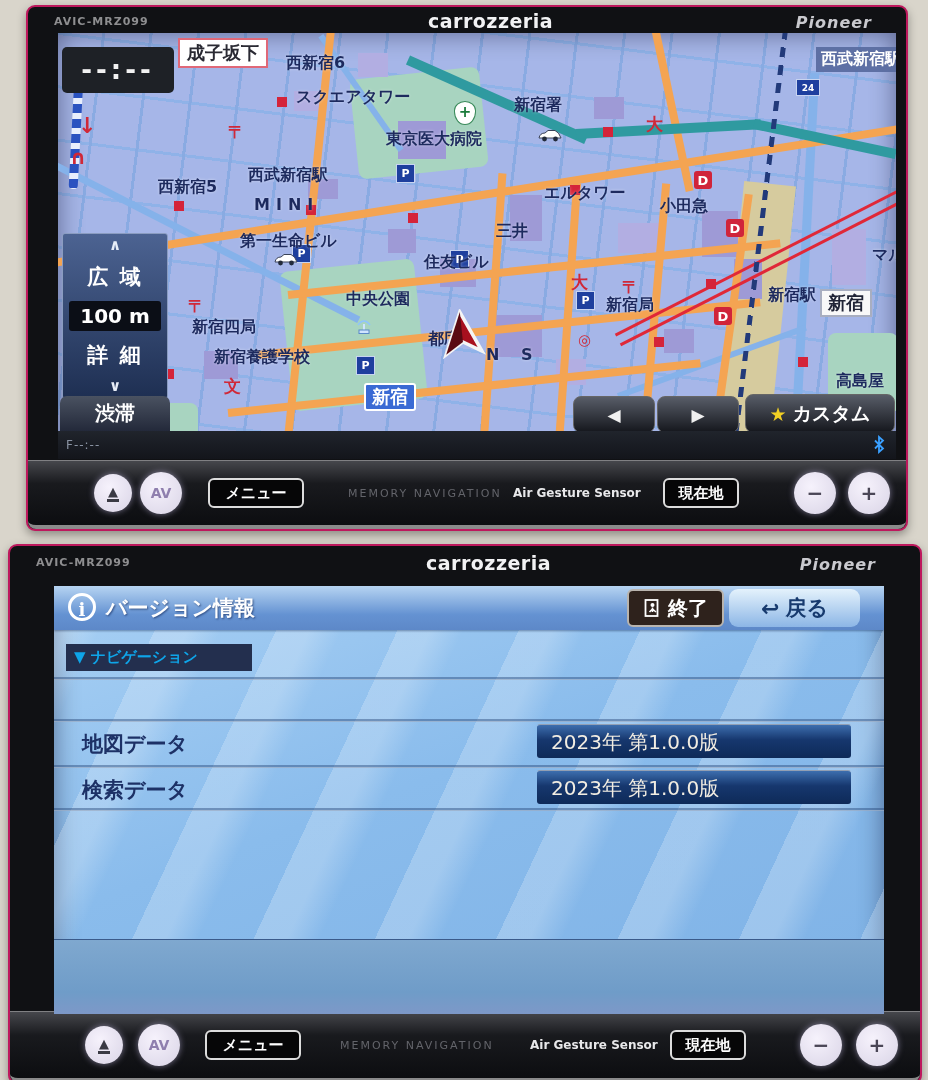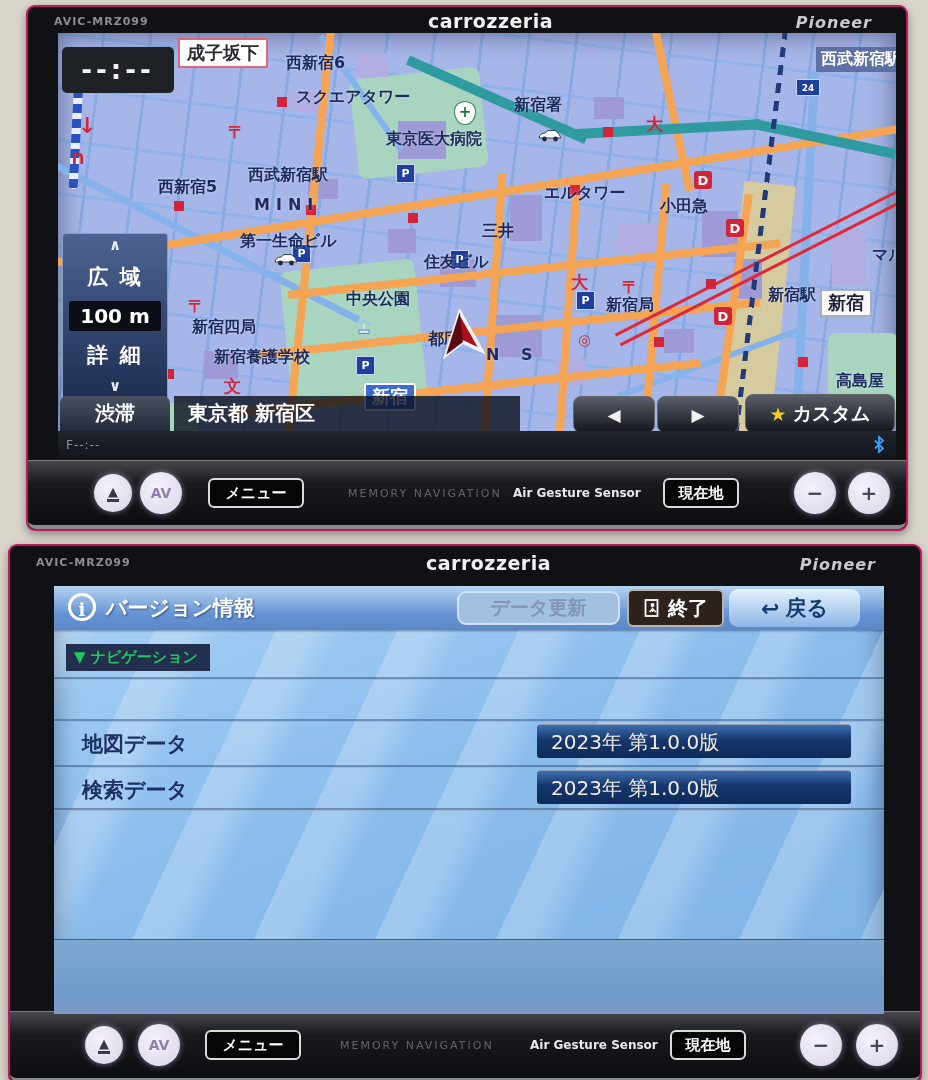--- a/index.html
+++ b/index.html
@@ -55,21 +55,21 @@
   
   .ver-screen{background:linear-gradient(160deg,#a8d0f4 0%,#8abcec 45%,#7fb2e6 100%);}
   .ver-streaks{position:absolute;inset:0;background:repeating-linear-gradient(115deg, rgba(255,255,255,.22) 0 30px, rgba(255,255,255,0) 60px 110px);z-index:1;}
   .title-bar{position:absolute;left:0;top:0;width:100%;height:44px;background:linear-gradient(180deg,#b6d4f2,#6492d2 65%,#5d88c8);z-index:5;box-shadow:0 1px 2px rgba(0,20,60,.4);}
   .info-icon{position:absolute;left:14px;top:7px;width:28px;height:28px;border:3px solid #fff;border-radius:50%;color:#fff;font-weight:800;font-size:18px;font-family:"DejaVu Serif","Liberation Serif",serif;text-align:center;line-height:27px;box-sizing:border-box;}
   .ver-title{position:absolute;left:52px;top:0;height:44px;line-height:44px;color:#fff;font-size:21px;font-weight:700;text-shadow:1px 1px 2px rgba(10,30,80,.6);}
   .update-btn{position:absolute;left:403px;top:5px;width:163px;height:34px;border-radius:9px;background:#a3c0e0;border:2px solid #cfe2f4;box-sizing:border-box;color:#8195ba;font-size:19px;font-weight:700;display:flex;align-items:center;justify-content:center;}
   .exit-btn{position:absolute;left:573px;top:3px;width:97px;height:38px;border-radius:6px;background:#2e221c;border:2px solid #b9b4ae;box-sizing:border-box;color:#fff;font-size:20px;font-weight:700;display:flex;align-items:center;justify-content:center;gap:5px;}
   .back-btn{position:absolute;left:675px;top:3px;width:131px;height:38px;border-radius:9px;background:linear-gradient(180deg,#e4f2fc,#8cb6e6);color:#173a6e;font-size:21px;font-weight:800;display:flex;align-items:center;justify-content:center;gap:6px;}
   .back-arrow{font-size:22px;font-weight:800;}
-  .section-label{position:absolute;left:12px;top:58px;width:144px;height:27px;background:#232f4e;color:#22c55e;font-size:15px;font-weight:700;line-height:27px;padding-left:8px;box-sizing:border-box;z-index:4;}
+  .section-label{position:absolute;left:12px;top:58px;width:186px;height:27px;background:#232f4e;color:#0ea5e9;font-size:15px;font-weight:700;line-height:27px;padding-left:8px;box-sizing:border-box;z-index:4;}
   .hr-line{position:absolute;left:0;width:100%;height:2px;background:rgba(40,70,120,.45);border-bottom:1px solid rgba(255,255,255,.35);z-index:3;}
   .row-label{position:absolute;left:28px;color:#1d3166;font-size:21px;font-weight:600;z-index:4;}
   .val-box{position:absolute;left:483px;width:314px;height:34px;border-radius:3px;background:linear-gradient(180deg,#3d6eae,#16376e 45%,#0e2a58);border-top:1px solid rgba(255,255,255,.55);color:#f2ede2;font-size:20px;line-height:34px;padding-left:14px;box-sizing:border-box;z-index:4;}
   .bottom-band{position:absolute;left:0;top:353px;width:100%;height:75px;background:linear-gradient(180deg,#7fa8cf,#6f9cc8 70%,#7e98c8);border-top:1px solid #3a5a8a;z-index:2;}
   
   .hw-bar{position:absolute;left:0;right:0;bottom:0;height:64px;background:linear-gradient(180deg,#46474c,#191a1e 35%,#0c0d10);border-top:1px solid #808083;border-bottom:4px solid #8a8a8a;border-radius:0 0 8px 8px;}
   .hw-circle{position:absolute;width:38px;height:38px;border-radius:50%;background:radial-gradient(circle at 40% 35%,#f6f2fc,#d9d4e6);display:flex;align-items:center;justify-content:center;color:#4a4656;font-weight:700;box-shadow:0 0 6px rgba(220,210,255,.5);}
   .hw-rect{position:absolute;height:30px;background:#060607;border:2px solid #dcdcdc;border-radius:6px;color:#fff;font-size:15px;font-weight:700;display:flex;align-items:center;justify-content:center;box-sizing:border-box;}
   .hw-text{position:absolute;white-space:nowrap;}
   .eject-inner{display:flex;flex-direction:column;align-items:center;line-height:1;color:#3a3a44;}
@@ -141,21 +141,21 @@
       <div class="mlbl" style="left:228px;top:20px;">西新宿6</div>
       <div class="mlbl" style="left:58px;top:36px;z-index:5;">本町1</div>
       <div class="mlbl" style="left:238px;top:54px;">スクエアタワー</div>
       <div class="mlbl" style="left:456px;top:62px;">新宿署</div>
       <div class="mlbl" style="left:328px;top:96px;">東京医大病院</div>
       <div class="msign sign-dark" style="left:758px;top:14px;">西武新宿駅</div>
       <div class="mlbl" style="left:190px;top:132px;">西武新宿駅</div>
       <div class="mlbl" style="left:196px;top:162px;letter-spacing:6px;">MINI</div>
       <div class="mlbl" style="left:474px;top:150px;margin-left:12px;">エルタワー</div>
       <div class="mlbl" style="left:602px;top:163px;">小田急</div>
-      <div class="mlbl" style="left:424px;top:188px;">三井</div>
+      <div class="mlbl" style="left:438px;top:188px;">三井</div>
       <div class="mlbl" style="left:182px;top:198px;">第一生命ビル</div>
       <div class="mlbl" style="left:366px;top:219px;">住友ビル</div>
       <div class="mlbl" style="left:100px;top:144px;z-index:5;">西新宿5</div>
       <div class="mlbl" style="left:288px;top:256px;">中央公園</div>
       <div class="mlbl" style="left:134px;top:284px;">新宿四局</div>
       <div class="mlbl" style="left:156px;top:314px;">新宿養護学校</div>
       <div class="mlbl" style="left:370px;top:296px;z-index:5;">都庁</div>
       <div class="mlbl" style="left:428px;top:312px;letter-spacing:8px;">N S</div>
       <div class="mlbl" style="left:548px;top:262px;">新宿局</div>
       <div class="mlbl" style="left:710px;top:252px;">新宿駅</div>
@@ -220,21 +220,20 @@
 
       <div class="clock-box">--:--</div>
       <div class="scale-panel">
         <span class="scale-arrow">∧</span>
         <span class="scale-word">広 域</span>
         <span class="scale-val">100 m</span>
         <span class="scale-word">詳 細</span>
         <span class="scale-arrow">∨</span>
       </div>
       <div class="traffic-btn">渋滞</div>
-      <div class="loc-bar">東京都 新宿区</div>
       <div class="nav-arrow-btn" style="left:515px;">◀</div>
       <div class="nav-arrow-btn" style="left:599px;">▶</div>
       <div class="custom-btn">
         <span class="star">★</span>
         <span>カスタム</span>
       </div>
       <div class="sub-strip">
         <span class="sub-status">F--:--</span>
         <svg style="position:absolute;right:10px;top:4px;" width="14" height="19" viewBox="0 0 14 19">
             <path d="M3 5.5 L11 13.5 L7 17 L7 2 L11 5.5 L3 13.5" stroke="#3aa0ff" stroke-width="1.8" fill="none"></path>
@@ -264,21 +263,20 @@
       <span class="model-label" style="top:10px;">AVIC-MRZ099</span>
       <span class="carrozzeria" style="top:6px;">carrozzeria</span>
       <span class="pioneer" style="top:9px;right:44px;">Pioneer</span>
     </div>
 
     <div class="screen ver-screen" style="left:44px;top:40px;width:830px;height:428px;">
       <div class="ver-streaks"></div>
       <div class="title-bar">
         <div class="info-icon">i</div>
         <div class="ver-title">バージョン情報</div>
-        <div class="update-btn">データ更新</div>
         <div class="exit-btn">
           <svg width="20" height="20" viewBox="0 0 20 20">
               <rect x="2.5" y="2" width="12" height="16" fill="none" stroke="#fff" stroke-width="1.8"></rect>
               <circle cx="9.5" cy="7" r="2" fill="#fff"></circle>
               <path d="M9.5 9.5 L9.5 14 M9.5 11 L13 14 M9.5 11 L6.5 14" stroke="#fff" stroke-width="1.6" fill="none"></path>
             </svg>
           <span>終了</span>
         </div>
         <div class="back-btn">
           <span class="back-arrow">↩</span>

